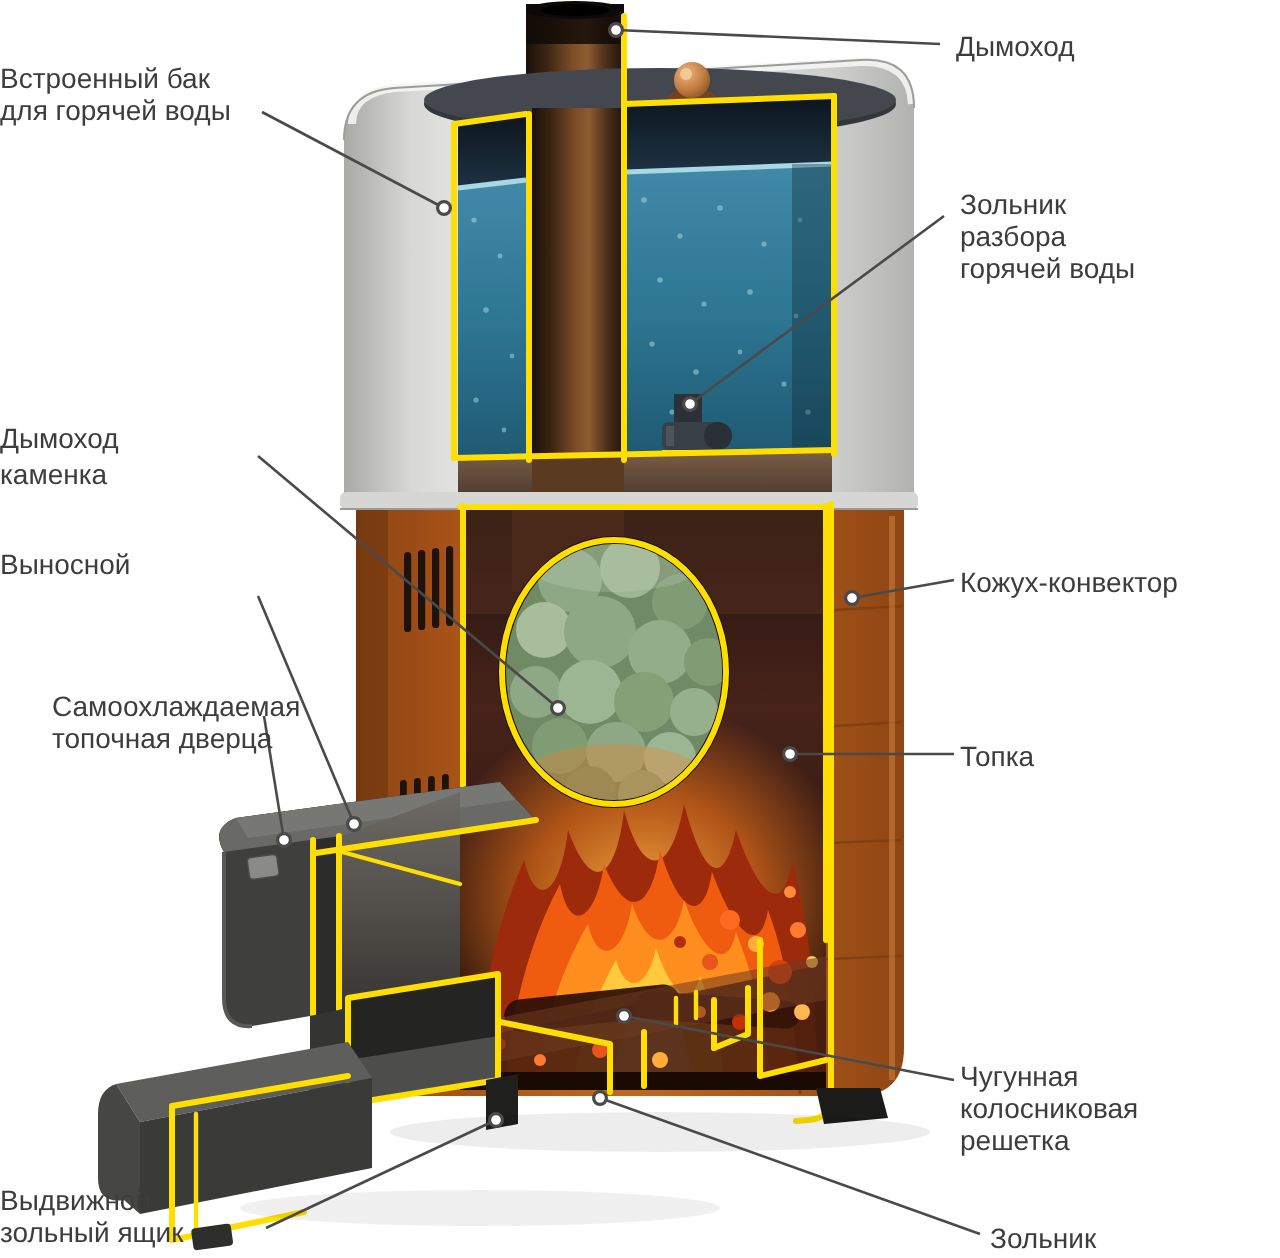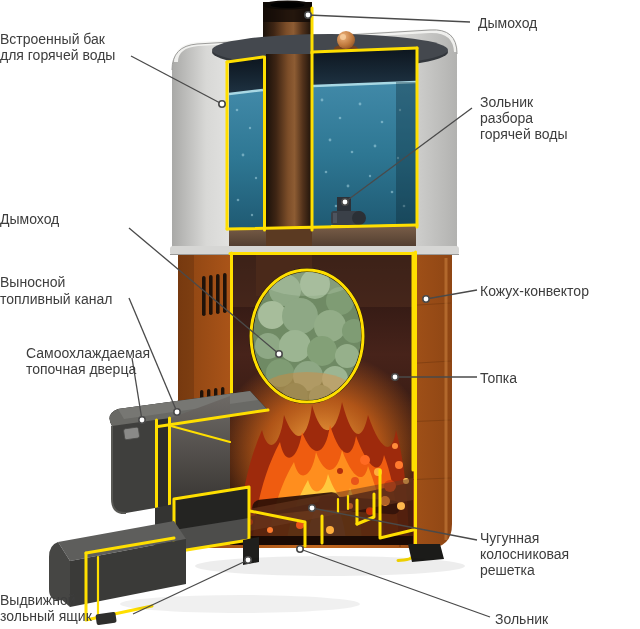--- a/index.html
+++ b/index.html
@@ -358,25 +358,25 @@
 </div>
 
 <div class="lbl" style="left:480px;top:94px;">
   <div>Зольник</div>
   <div>разбора</div>
   <div>горячей воды</div>
 </div>
 
 <div class="lbl r" style="top:210px;width:125px;line-height:18px;">
   <div>Дымоход</div>
+  <div>каменка</div>
 </div>
 
 <div class="lbl r" style="top:274px;width:123px;line-height:17px;">
   <div>Выносной</div>
-  <div>топливный канал</div>
 </div>
 
 <div class="lbl r" style="top:345px;width:127px;margin-left:26px;">
   <div>Самоохлаждаемая</div>
   <div>топочная дверца</div>
 </div>
 
 <div class="lbl" style="left:480px;top:283px;text-align:right;">
   <div>Кожух-конвектор</div>
 </div>

